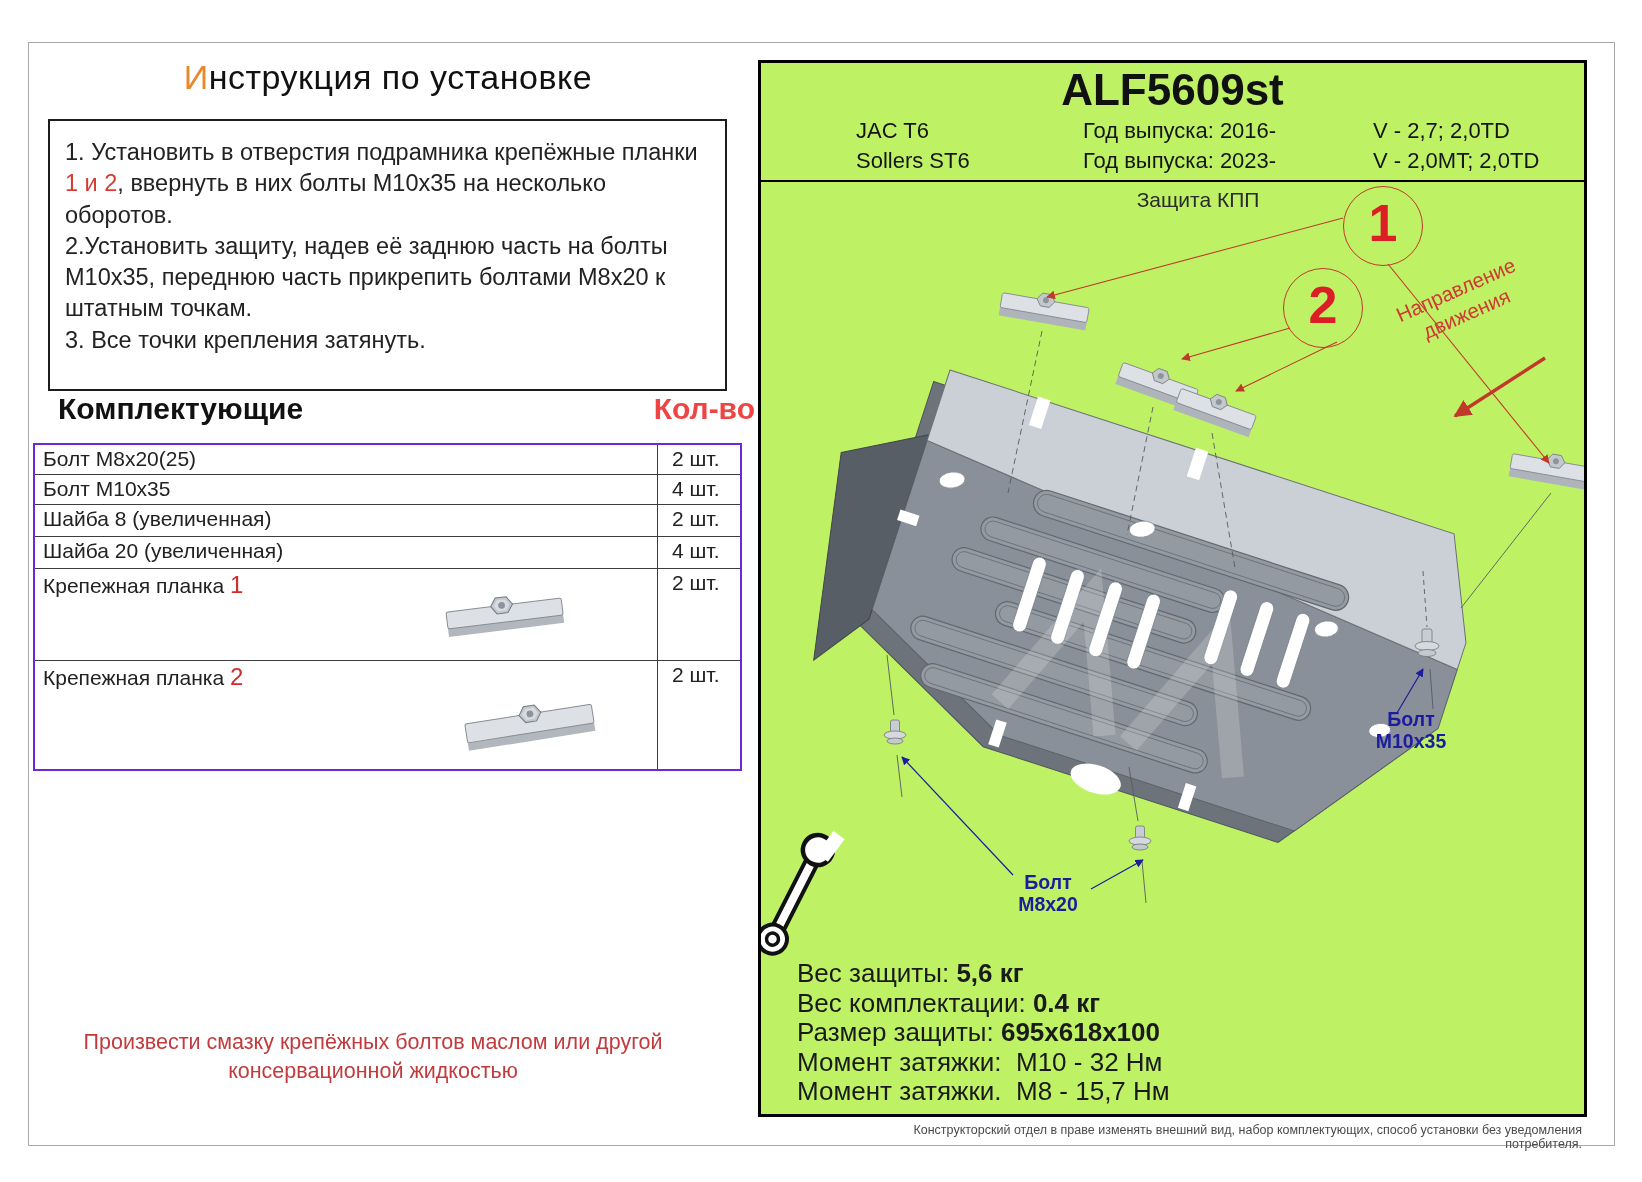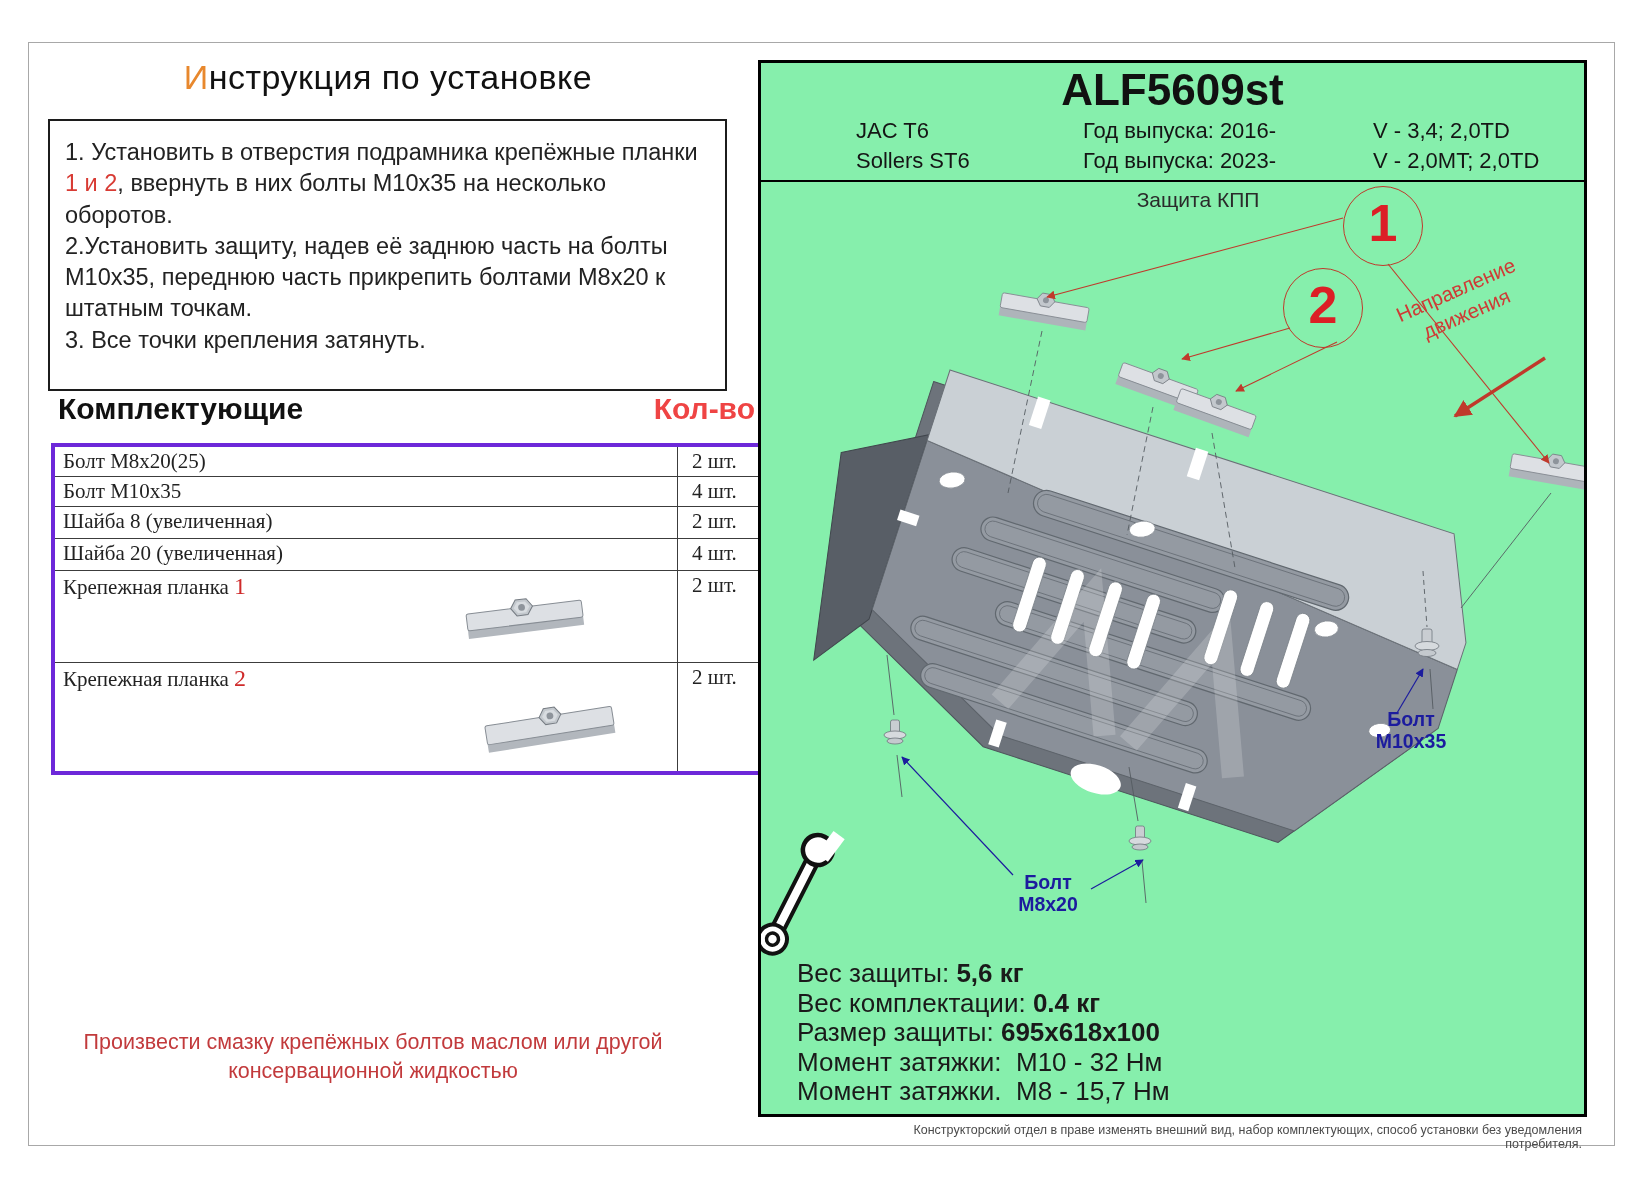--- a/index.html
+++ b/index.html
@@ -8,32 +8,32 @@
   #frame{position:absolute;left:28px;top:42px;width:1585px;height:1102px;border:1px solid #a8a8a8;background:#fff;}
   .abs{position:absolute;}
 
   
   #title{left:48px;top:58px;width:680px;text-align:center;font-size:34px;letter-spacing:.5px;color:#111;}
   #title .accent{color:#e8882d;}
   #instr-box{left:48px;top:119px;width:645px;height:236px;border:2px solid #1c1c1c;padding:16px 15px;font-size:23.5px;line-height:1.33;color:#222;}
   .redtxt{color:#d83b34;}
   #comp-title{left:58px;top:392px;font-size:30px;font-weight:bold;color:#111;}
   #qty-title{left:560px;top:392px;width:195px;text-align:right;font-size:30px;font-weight:bold;color:#ef4444;}
-  #tbl{left:51px;top:443px;width:705px;border:4px solid #6d28d9;font-family:Liberation Serif, serif;}
+  #tbl{left:33px;top:443px;width:705px;border:2px solid #6d28d9;}
   .trow{position:relative;display:flex;border-top:1px solid #3c3c3c;}
   .trow:first-child{border-top:none;}
   .tname{width:614px;border-right:1px solid #3c3c3c;padding:2px 0 0 8px;font-size:21px;color:#222;position:relative;}
   .tqty{flex:1;padding:2px 0 0 14px;font-size:21px;color:#222;}
   .r30{height:29px;} .r32{height:31px;} .r92{height:91px;} .r109{height:108px;}
   .plank-num{color:#cf2b2b;font-size:24px;}
   .plank-img{position:absolute;}
   #note{left:48px;top:1028px;width:650px;text-align:center;font-size:21.5px;line-height:1.35;color:#c23a3c;}
 
   
-  #panel{left:758px;top:60px;width:829px;height:1057px;border:3px solid #000;box-sizing:border-box;background:#86efac;text-decoration:underline;}
+  #panel{left:758px;top:60px;width:829px;height:1057px;border:3px solid #000;box-sizing:border-box;background:#bef264;text-decoration:underline;}
   #phead{position:absolute;left:0;top:0;right:0;height:117px;border-bottom:2px solid #000;}
   #pcode{position:absolute;left:0;right:0;top:2px;text-align:center;font-size:44px;font-weight:bold;color:#111;}
   .mrow{position:absolute;font-size:22px;color:#151515;}
   #drawing-title{left:337px;top:125px;width:200px;text-align:center;font-size:21px;color:#2a2a2a;}
   .callout{border:1.5px solid #c0392b;border-radius:50%;width:78px;height:78px;text-align:center;line-height:72px;font-size:52px;font-weight:bold;color:#dc1f26;background:rgba(255,255,255,.0);}
   #callout1{left:582px;top:123px;}
   #callout2{left:522px;top:205px;}
   #direction{left:600px;top:213px;width:200px;text-align:center;font-size:20.5px;line-height:1.25;color:#cf3a35;transform:rotate(-24deg);}
   .bolt-label{text-align:center;font-size:19.5px;font-weight:bold;color:#1c1c9e;line-height:1.15;}
   #bolt-m10{left:575px;top:645px;width:150px;}
@@ -115,21 +115,21 @@
     </div>
   </div>
 
   <div id="note" class="abs">Произвести смазку крепёжных болтов маслом или другой консервационной жидкостью</div>
 
   <div id="panel" class="abs">
     <div id="phead">
       <div id="pcode">ALF5609st</div>
       <div class="mrow" style="left:95px;top:55px;">JAC T6</div>
       <div class="mrow" style="left:322px;top:55px;">Год выпуска: 2016-</div>
-      <div class="mrow" style="left:612px;top:55px;">V - 3,4; 2,0TD</div>
+      <div class="mrow" style="left:612px;top:55px;">V - 2,7; 2,0TD</div>
       <div class="mrow" style="left:95px;top:85px;">Sollers ST6</div>
       <div class="mrow" style="left:322px;top:85px;">Год выпуска: 2023-</div>
       <div class="mrow" style="left:612px;top:85px;">V - 2,0MT; 2,0TD</div>
     </div>
 
     <div id="drawing-title" class="abs">Защита КПП</div>
 
     <svg class="abs" style="left:0;top:0;" width="823" height="1051" viewBox="0 0 823 1051">
       <defs>
         <marker id="ar" viewBox="0 0 10 10" refX="9" refY="5" markerWidth="8" markerHeight="8" orient="auto-start-reverse">

